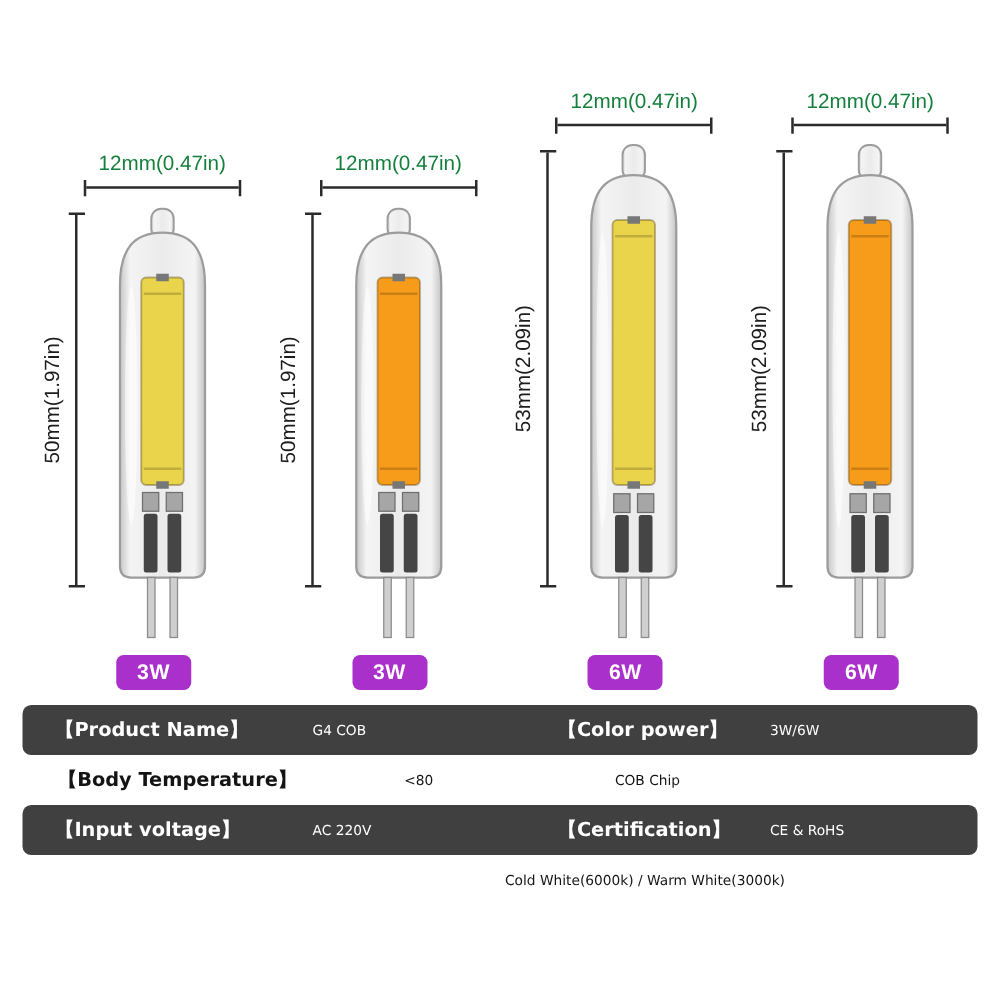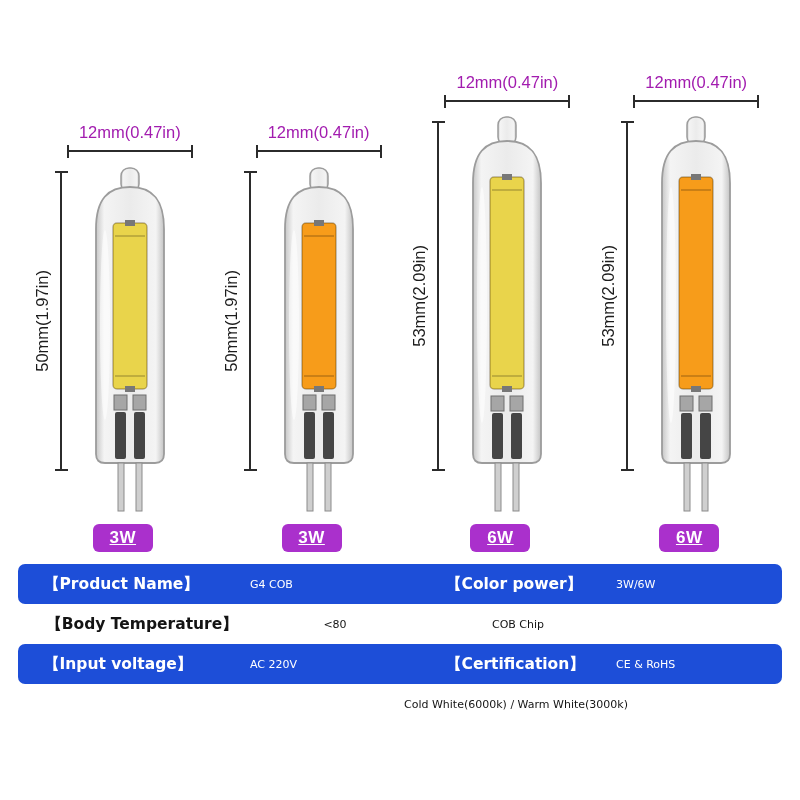--- a/index.html
+++ b/index.html
@@ -5,40 +5,40 @@
   * { margin:0; padding:0; box-sizing:border-box; }
   html,body { background:#ffffff; }
   body { width:800px; height:800px; font-family:"Liberation Sans","DejaVu Sans",sans-serif; }
   .canvas { position:relative; width:800px; height:800px; background:#ffffff; overflow:hidden; }
 
   
   .bulb-row { display:flex; justify-content:space-evenly; align-items:flex-end; height:552px; padding:0 4px; }
   .bulb-col { display:flex; flex-direction:column; align-items:center; }
 
   .dim-w { display:flex; flex-direction:column; align-items:center; margin-left:26px; margin-bottom:7px; }
-  .dim-w-text { font-size:16.5px; color:#a21caf; margin-bottom:3px; white-space:nowrap; }
+  .dim-w-text { font-size:16.5px; color:#15803d; margin-bottom:3px; white-space:nowrap; }
   .dim-w-line { width:126px; height:13px; border-left:2px solid #2b2b2b; border-right:2px solid #2b2b2b; position:relative; }
   .dim-w-line::after { content:""; position:absolute; left:0; right:0; top:5px; border-top:2px solid #2b2b2b; }
 
   .bulb-stack { position:relative; margin-left:26px; width:90px; }
   .dim-h { position:absolute; display:flex; align-items:center; left:-52px; top:6px; }
   .dim-h-text { font-size:16.5px; color:#1c1c1c; writing-mode:vertical-rl; transform:rotate(180deg); margin-right:3px; white-space:nowrap; }
   .dim-h-line { width:13px; position:relative; border-top:2px solid #2b2b2b; border-bottom:2px solid #2b2b2b; }
   .dim-h-line::after { content:""; position:absolute; top:0; bottom:0; left:5px; border-left:2px solid #2b2b2b; }
   .short .dim-h-line { height:300px; }
   .tall  .dim-h-line { height:350px; }
 
   .badge { margin-top:5px; margin-left:12px; width:60px; height:28px; border-radius:6px;
            background:#aa30cc; color:#ffffff; font-weight:bold; font-size:17px;
-           display:flex; align-items:center; justify-content:center; letter-spacing:0.5px;text-decoration:underline; }
+           display:flex; align-items:center; justify-content:center; letter-spacing:0.5px; }
 
   
   .spec-table { margin:12px 18px 0 18px; }
   .spec-row { display:grid; grid-template-columns:222px 180px 186px 1fr; height:40px; align-items:center; }
-  .spec-row.purple { background:#1d4ed8; color:#ffffff; border-radius:7px; }
+  .spec-row.purple { background:#404040; color:#ffffff; border-radius:7px; }
   .spec-row.white  { background:#ffffff; color:#141414;text-align:center; }
   .spec-row.span .cell-value { grid-column:2 / -1; }
   .cell-label { font-weight:bold; padding-left:26px; font-size:15.5px; font-family:"DejaVu Sans",sans-serif; white-space:nowrap; }
   .cell-value { padding-left:10px; font-size:11px; font-family:"DejaVu Sans",sans-serif; white-space:nowrap; }
 </style>
 </head>
 <body>
 
 <div class="canvas">
 

